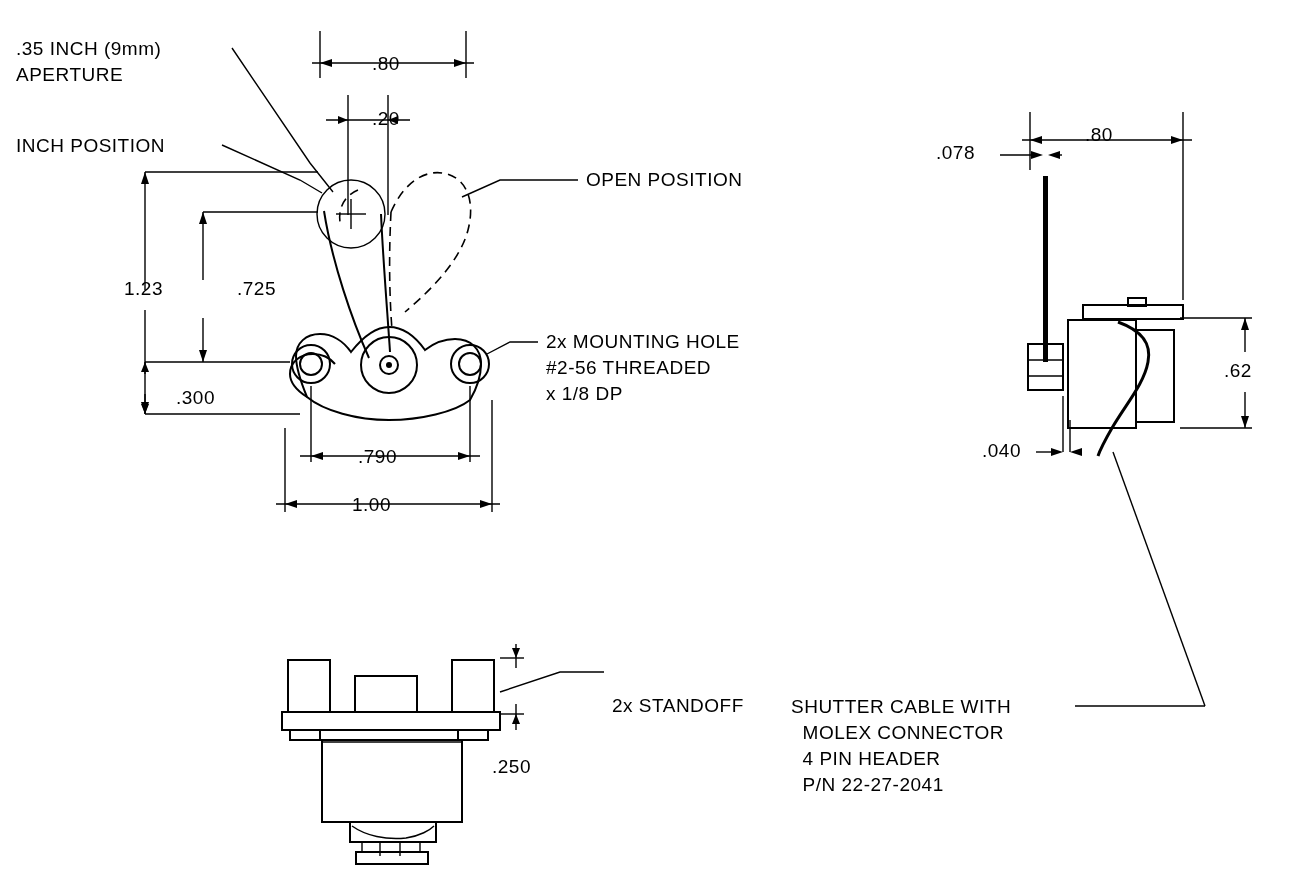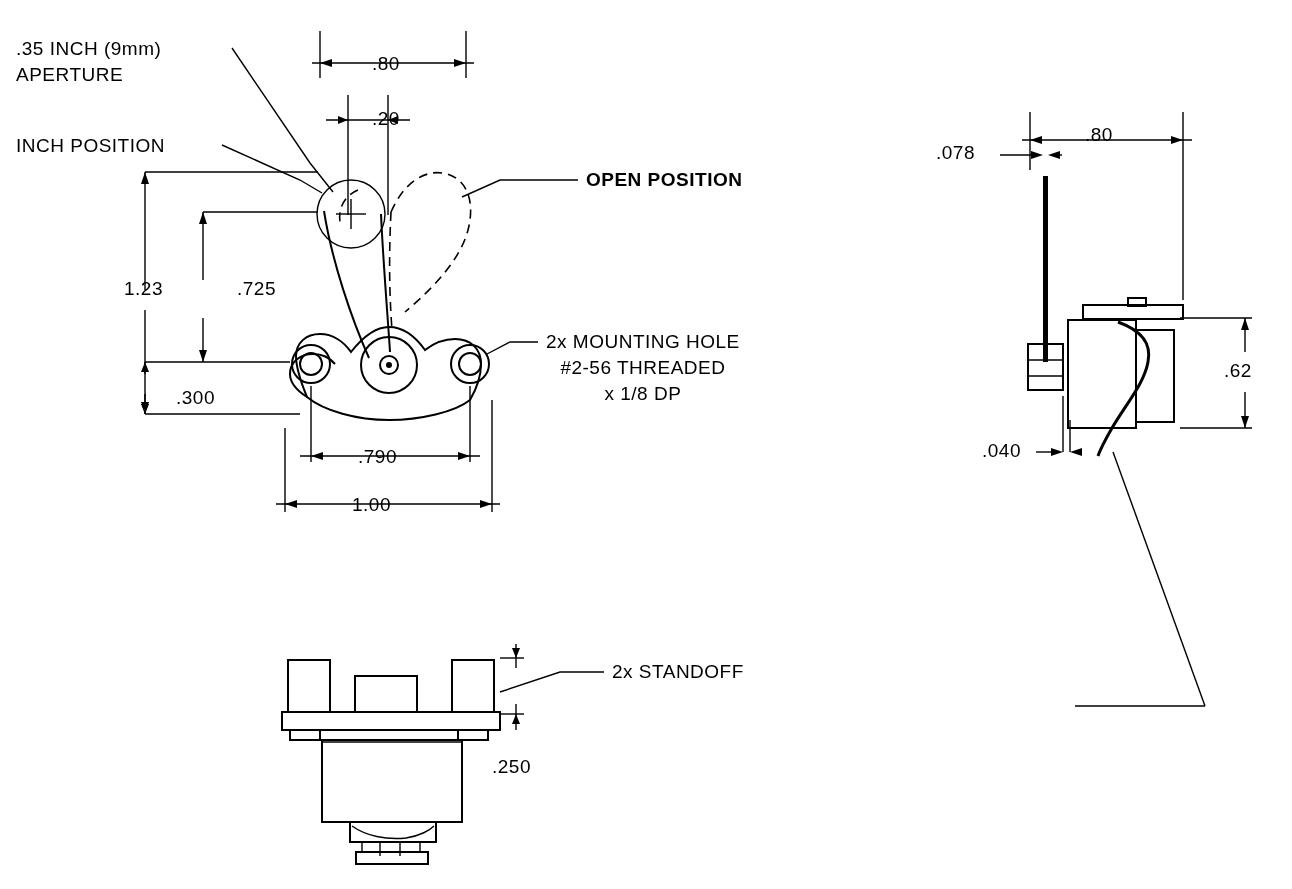--- a/index.html
+++ b/index.html
@@ -249,25 +249,29 @@
       <polygon class="fillb" points="516,658 512,648 520,648"></polygon>
       <line class="thin" x1="516" y1="704" x2="516" y2="730"></line>
       <polygon class="fillb" points="516,714 512,724 520,724"></polygon>
     </g>
 
   </svg>
 
   <div class="lbl" style="left:16px; top:36px;">.35 INCH (9mm)
 APERTURE</div>
   <div class="lbl" style="left:16px; top:133px;">INCH POSITION</div>
-  <div class="lbl" style="left:586px; top:167px;font-weight:bold;">OPEN POSITION</div>
-  <div class="lbl" style="left:546px; top:329px;text-align:center;">2x MOUNTING HOLE
+  <div class="lbl" style="left:586px; top:167px;">OPEN POSITION</div>
+  <div class="lbl" style="left:546px; top:329px;">2x MOUNTING HOLE
 #2-56 THREADED
 x 1/8 DP</div>
-  <div class="lbl" style="left:612px; top:659px;">2x STANDOFF</div>
+  <div class="lbl" style="left:612px; top:693px;">2x STANDOFF</div>
+  <div class="lbl" style="left:791px; top:694px;">SHUTTER CABLE WITH
+  MOLEX CONNECTOR
+  4 PIN HEADER
+  P/N 22-27-2041</div>
 
   <div class="dim" style="left:372px; top:53px;">.80</div>
   <div class="dim" style="left:372px; top:108px;">.20</div>
   <div class="dim" style="left:124px; top:278px;">1.23</div>
   <div class="dim" style="left:237px; top:278px;text-align:right;">.725</div>
   <div class="dim" style="left:176px; top:387px;">.300</div>
   <div class="dim" style="left:358px; top:446px;">.790</div>
   <div class="dim" style="left:352px; top:494px;">1.00</div>
 
   <div class="dim" style="left:1085px; top:124px;">.80</div>

